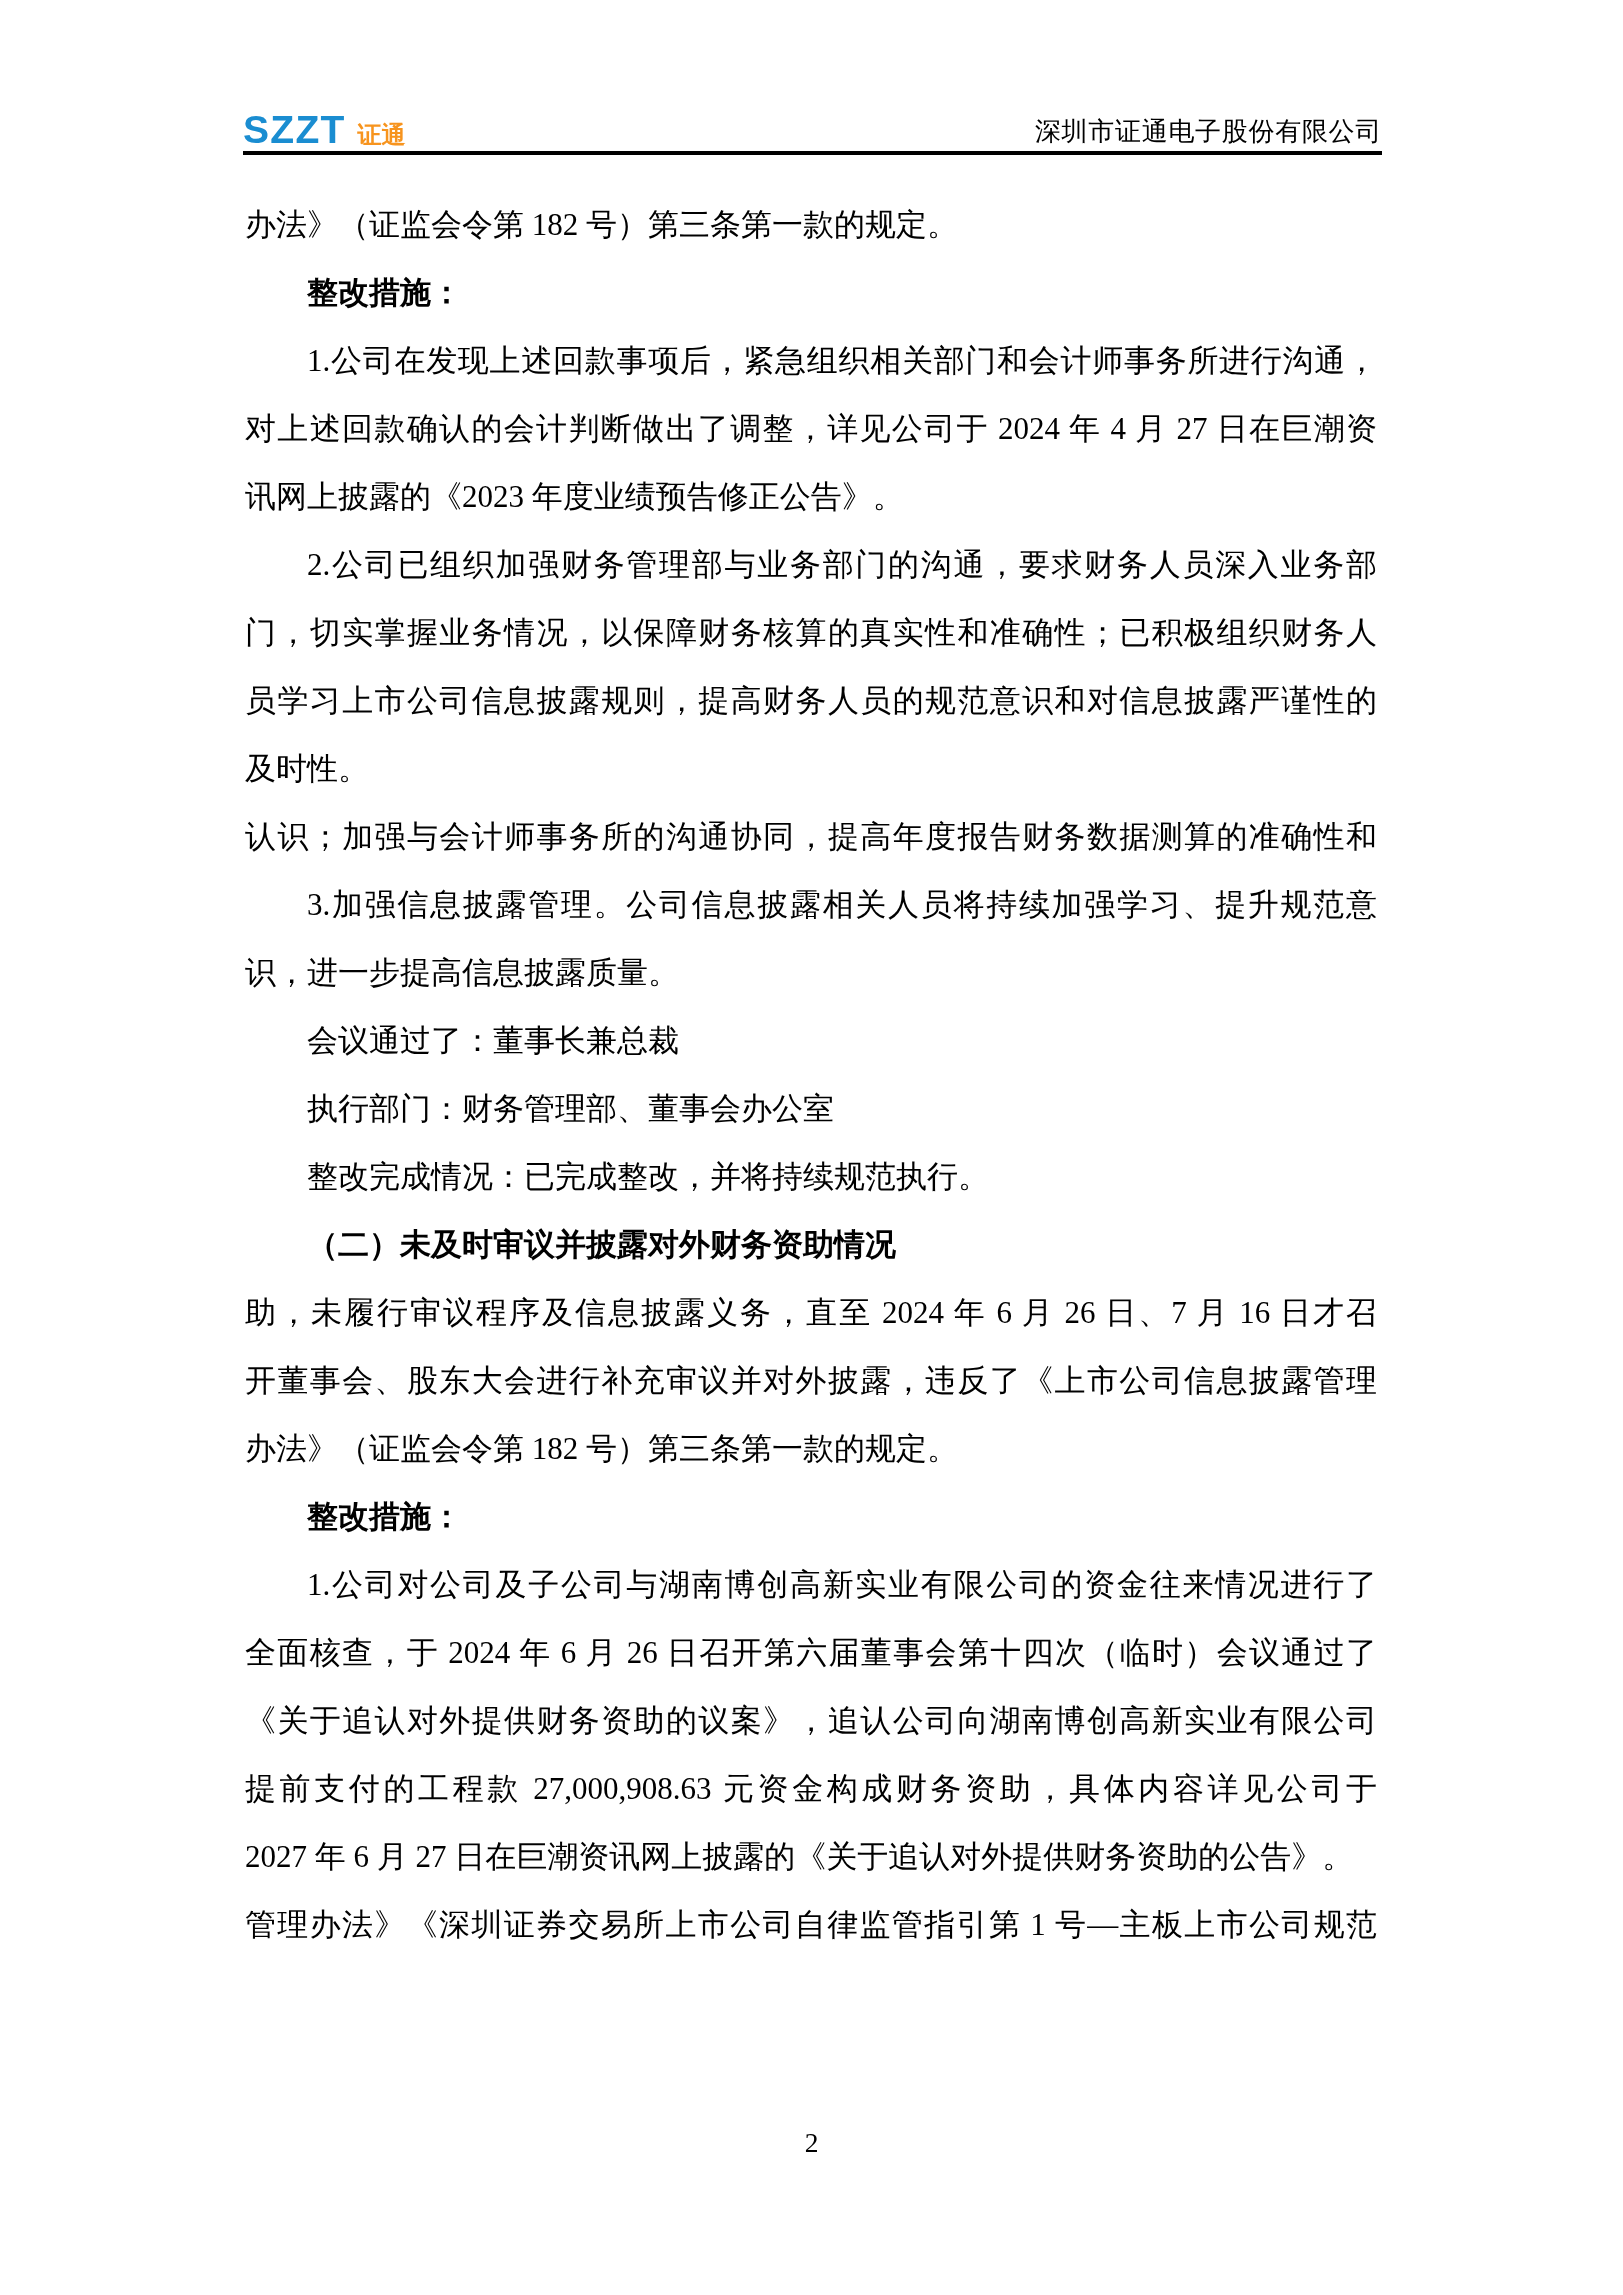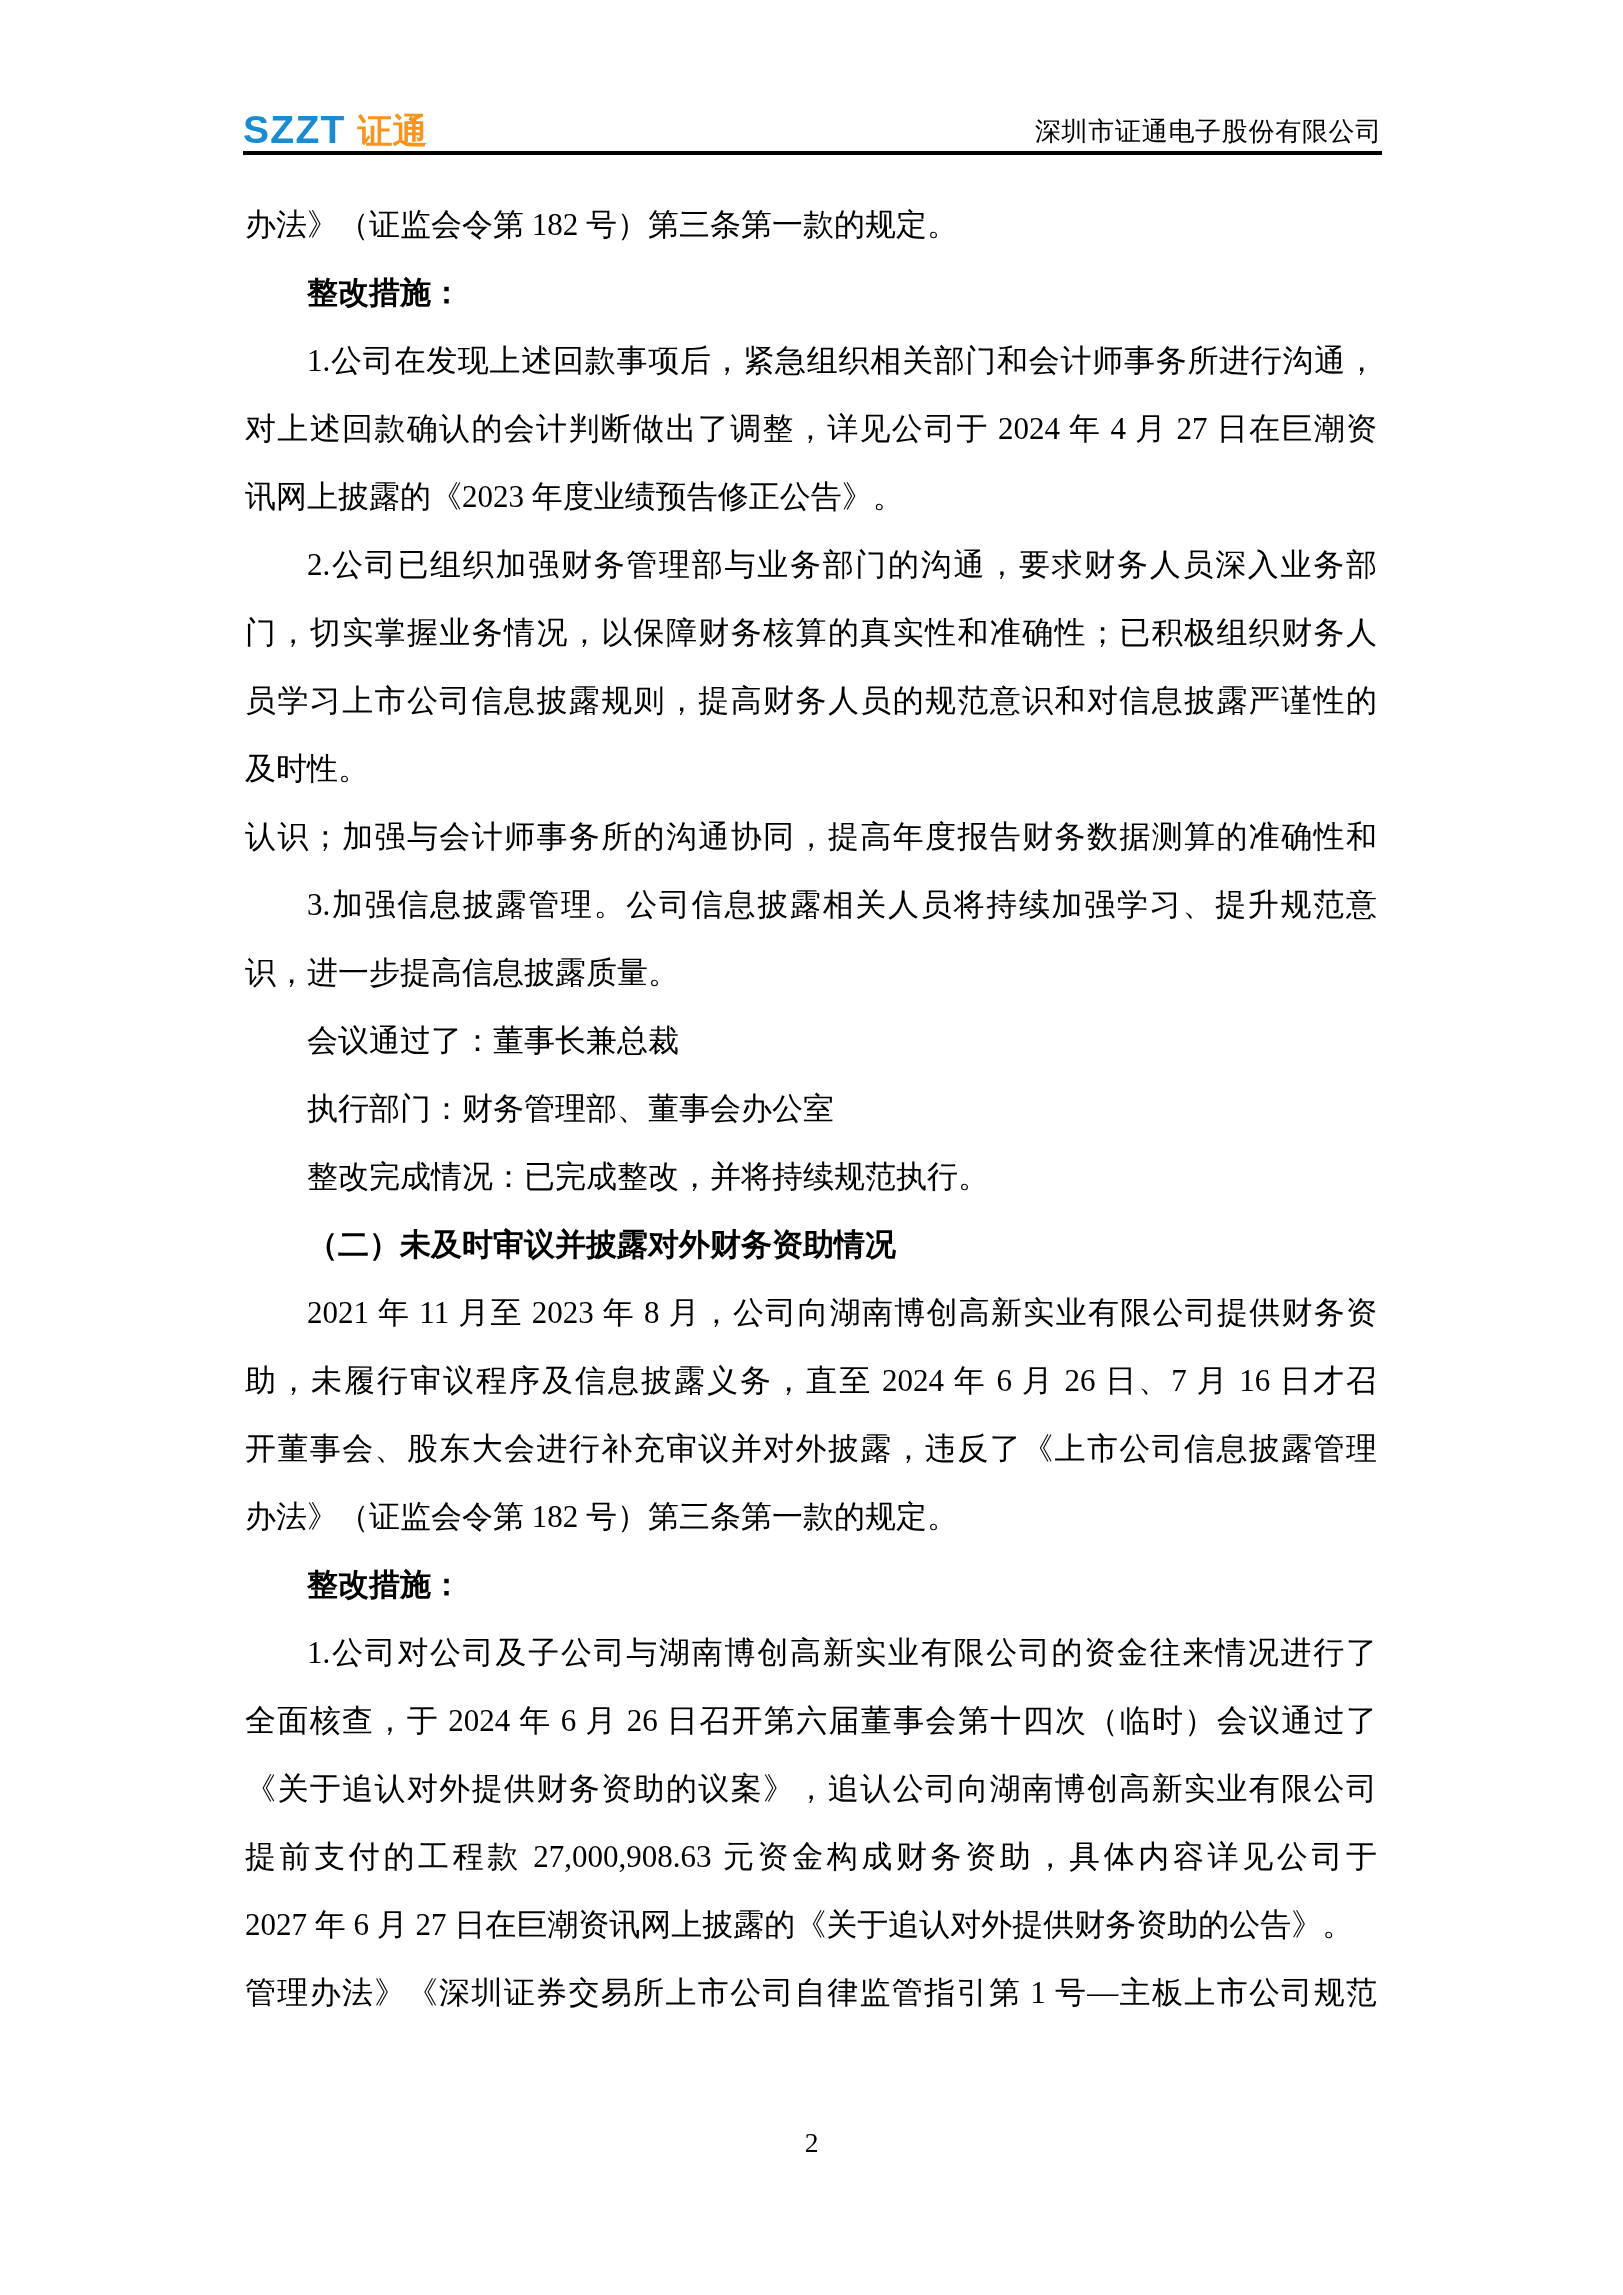--- a/index.html
+++ b/index.html
@@ -27,21 +27,21 @@
   .logo-latin {
     font-family: "Liberation Sans", "DejaVu Sans", sans-serif;
     font-weight: bold;
     font-size: 39px;
     line-height: 1;
     letter-spacing: 1.3px;
   }
   .logo-cn {
     font-family: "Liberation Sans", "DejaVu Sans", sans-serif;
     font-weight: bold;
-    font-size: 35px;
+    font-size: 24px;
     line-height: 1;
   }
   .company-name {
     font-size: 26px;
     line-height: 1;
     padding-bottom: 3.9px;
     letter-spacing: 0.7px;
   }
   .header-rule {
     position: absolute;
@@ -100,21 +100,20 @@
     <div class="line fill">门，切实掌握业务情况，以保障财务核算的真实性和准确性；已积极组织财务人</div>
     <div class="line fill">员学习上市公司信息披露规则，提高财务人员的规范意识和对信息披露严谨性的</div>
     <div class="line">及时性。</div>
     <div class="line fill">认识；加强与会计师事务所的沟通协同，提高年度报告财务数据测算的准确性和</div>
     <div class="line indent fill">3.加强信息披露管理。公司信息披露相关人员将持续加强学习、提升规范意</div>
     <div class="line">识，进一步提高信息披露质量。</div>
     <div class="line indent">会议通过了：董事长兼总裁</div>
     <div class="line indent">执行部门：财务管理部、董事会办公室</div>
     <div class="line indent">整改完成情况：已完成整改，并将持续规范执行。</div>
     <div class="line indent bold">（二）未及时审议并披露对外财务资助情况</div>
-    <div class="line indent fill">2021 年 11 月至 2023 年 8 月，公司向湖南博创高新实业有限公司提供财务资</div>
     <div class="line fill">助，未履行审议程序及信息披露义务，直至 2024 年 6 月 26 日、7 月 16 日才召</div>
     <div class="line fill">开董事会、股东大会进行补充审议并对外披露，违反了《上市公司信息披露管理</div>
     <div class="line">办法》（证监会令第 182 号）第三条第一款的规定。</div>
     <div class="line indent bold">整改措施：</div>
     <div class="line indent fill">1.公司对公司及子公司与湖南博创高新实业有限公司的资金往来情况进行了</div>
     <div class="line fill">全面核查，于 2024 年 6 月 26 日召开第六届董事会第十四次（临时）会议通过了</div>
     <div class="line fill">《关于追认对外提供财务资助的议案》，追认公司向湖南博创高新实业有限公司</div>
     <div class="line fill">提前支付的工程款 27,000,908.63 元资金构成财务资助，具体内容详见公司于</div>
     <div class="line">2027 年 6 月 27 日在巨潮资讯网上披露的《关于追认对外提供财务资助的公告》。</div>
     <div class="line fill">管理办法》《深圳证券交易所上市公司自律监管指引第 1 号—主板上市公司规范</div>

